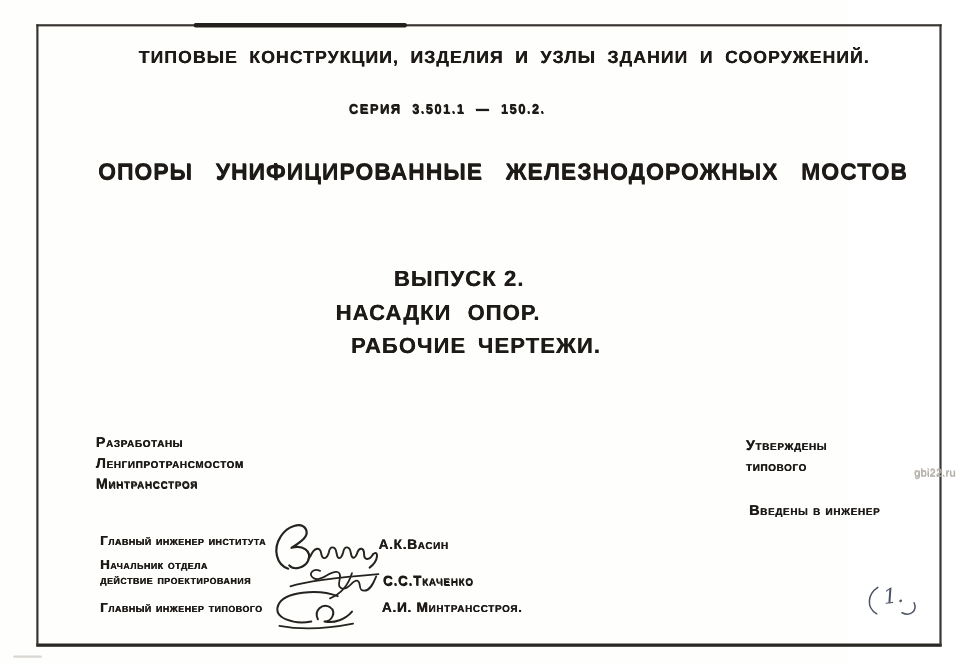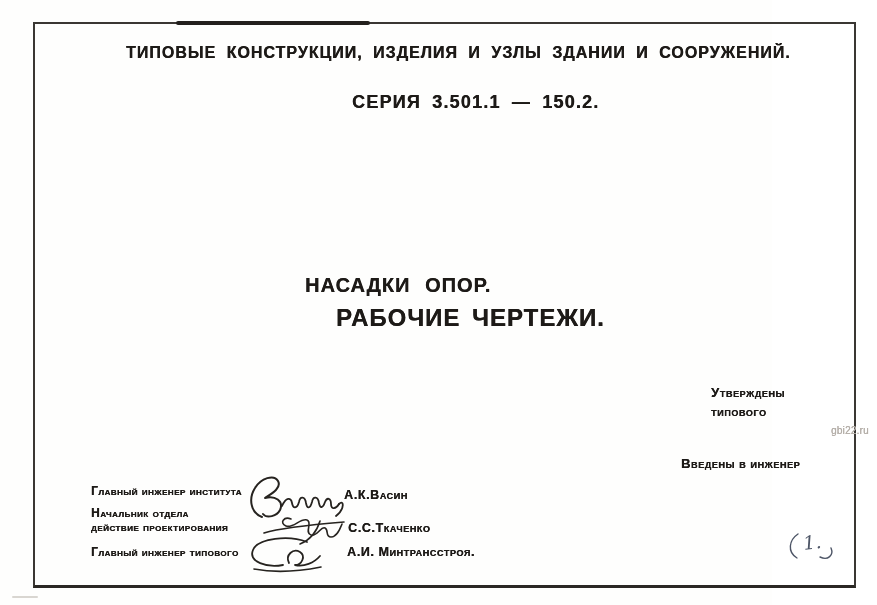--- a/index.html
+++ b/index.html
@@ -38,30 +38,30 @@
   }
   .lettering {
     position: absolute;
     color: #1d1a17;
     font-weight: bold;
     white-space: nowrap;
     text-shadow: 0.35px 0.35px 0 currentColor;
   }
   
   .l-category { left: 126px; top: 44px;  font-size: 16px; letter-spacing: 1px;   word-spacing: 5px; }
-  .l-series   { left: 352px; top: 92px;  font-size: 18px; letter-spacing: 1.2px; word-spacing: 5px; }
+  .l-series   { left: 317px; top: 92px;  font-size: 12px; letter-spacing: 1.2px; word-spacing: 5px; }
   .l-title1   { left: 89px;  top: 145px; font-size: 21px; letter-spacing: 0.8px; word-spacing: 14px; }
   .l-title2   { left: 89px;  top: 196px; font-size: 21px; letter-spacing: 0.8px; word-spacing: 16px; }
   .l-issue    { left: 358px; top: 243px; font-size: 20px; letter-spacing: 1px; }
   .l-sub1     { left: 305px; top: 274px; font-size: 20px; letter-spacing: 1px;   word-spacing: 8px; }
-  .l-sub2     { left: 336px; top: 304px; font-size: 24px; letter-spacing: 1px;   word-spacing: 4px; }
+  .l-sub2     { left: 319px; top: 304px; font-size: 20px; letter-spacing: 1px;   word-spacing: 4px; }
   
   .sc { font-variant: small-caps; }
   .blk-developed { left: 87px;  top: 392px; font-size: 13px; line-height: 19px; letter-spacing: 0.6px; }
-  .blk-approved  { left: 678px; top: 383px; font-size: 13px; line-height: 19px; letter-spacing: 0.6px; margin-left: 33px; }
+  .blk-approved  { left: 678px; top: 395px; font-size: 13px; line-height: 19px; letter-spacing: 0.6px; }
   .blk-enacted   { left: 681px; top: 456px; font-size: 13px; letter-spacing: 0.6px; }
   .sig-label     { font-size: 12px;   letter-spacing: 0.5px; line-height: 13.5px; }
   .sig-name      { font-size: 12.5px; letter-spacing: 0.6px; }
   .pos-role1 { left: 91px;  top: 485px; }
   .pos-name1 { left: 344px; top: 488px; }
   .pos-role2 { left: 91px;  top: 507px; }
   .pos-name2 { left: 348px; top: 521px; }
   .pos-role3 { left: 91px;  top: 546px; }
   .pos-name3 { left: 347px; top: 545px; }
   .sig-svg { position: absolute; }
@@ -97,23 +97,30 @@
 <body>
 
 <div class="page">
 
   <div class="frame"></div>
   <div class="frame-heavy-top"></div>
   <div class="scan-speck"></div>
 
   <div class="lettering l-category">ТИПОВЫЕ КОНСТРУКЦИИ, ИЗДЕЛИЯ И УЗЛЫ ЗДАНИИ И СООРУЖЕНИЙ.</div>
   <div class="lettering l-series">СЕРИЯ 3.501.1 — 150.2.</div>
+  <div class="lettering l-title1">ОПОРЫ УНИФИЦИРОВАННЫЕ ЖЕЛЕЗНОДОРОЖНЫХ МОСТОВ</div>
+  <div class="lettering l-issue">ВЫПУСК 2.</div>
   <div class="lettering l-sub1">НАСАДКИ ОПОР.</div>
   <div class="lettering l-sub2">РАБОЧИЕ ЧЕРТЕЖИ.</div>
 
+  <div class="lettering sc blk-developed">
+    <div>Разработаны</div>
+    <div>Ленгипротрансмостом</div>
+    <div>Минтрансстроя</div>
+  </div>
 
   <div class="lettering sc blk-approved">
     <div>Утверждены</div>
     <div>типового</div>
   </div>
   <div class="lettering sc blk-enacted">Введены в инженер</div>
 
   <div class="lettering sc sig-label pos-role1">Главный инженер института</div>
   <div class="lettering sc sig-name  pos-name1">А.К.Васин</div>
 

